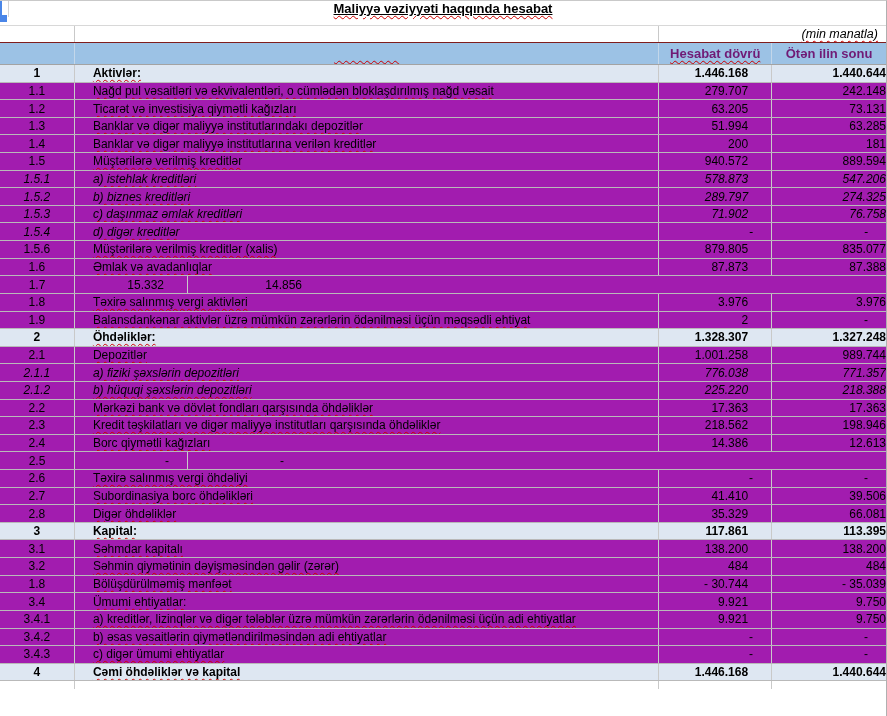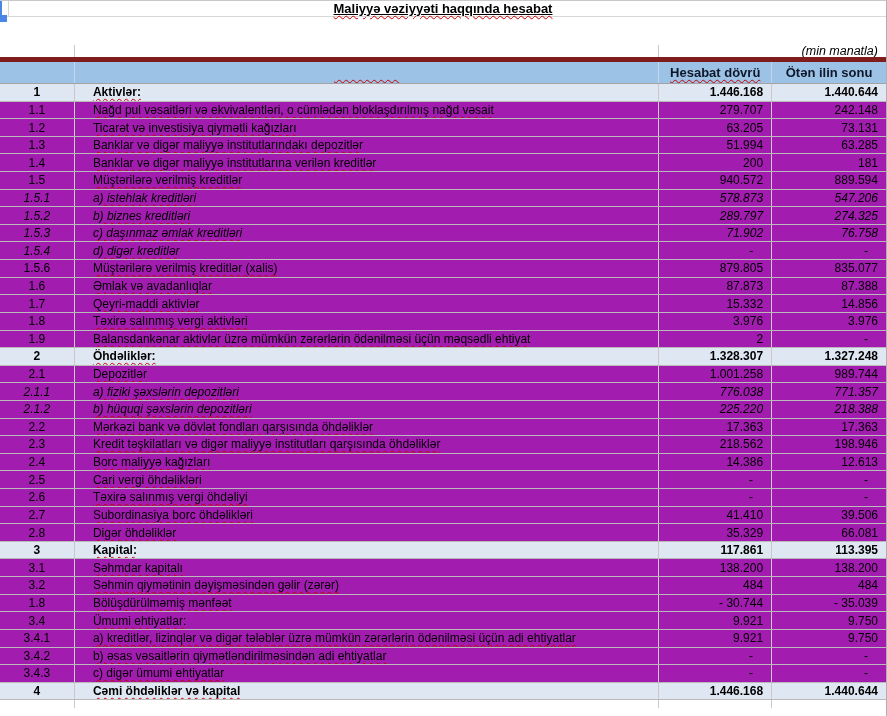--- a/index.html
+++ b/index.html
@@ -9,45 +9,45 @@
     font-family:"Liberation Sans",sans-serif;
     font-size:12px;color:#000;background:#fff;
     overflow:hidden;box-sizing:border-box;
     border-top:1px solid #c9c9c9;
     border-right:1px solid #b0b0b0;
   }
   .row{display:flex;box-sizing:border-box;}
   .c{box-sizing:border-box;display:flex;align-items:center;overflow:hidden;white-space:nowrap;}
   .col-a{width:75px;justify-content:center;border-right:1px solid #c9c9c9;}
   .col-b{width:585px;padding-left:18px;border-right:1px solid #c9c9c9;}
-  .col-c{width:113px;justify-content:flex-end;padding-right:8px;border-right:1px solid #c9c9c9;}
-  .col-d{width:114px;justify-content:flex-end;padding-right:8px;}
+  .col-c{width:113px;justify-content:flex-end;padding-right:23px;border-right:1px solid #c9c9c9;}
+  .col-d{width:114px;justify-content:flex-end;}
   
-  .row-title{height:16px;position:relative;border-bottom:1px solid #d8d8d8;}
+  .row-title{height:25px;position:relative;border-bottom:1px solid #d8d8d8;}
   .row-title .t{
     width:100%;text-align:center;font-weight:bold;font-size:13px;
     line-height:16px;
   }
   .u-solid{text-decoration:underline;text-decoration-thickness:1px;}
   .sq{
     text-decoration-line:underline;
     text-decoration-style:wavy;
     text-decoration-color:#cc0000;
     text-decoration-thickness:1px;
     text-underline-offset:2px;
   }
   .colA-tick{position:absolute;left:8px;top:0;width:1px;height:16px;background:#d4d4d4;}
   
   .sel-line{position:absolute;left:0;top:0;width:2px;height:17px;background:#4a86e8;}
   .sel-handle{position:absolute;left:0;top:14px;width:7px;height:7px;background:#4a86e8;}
   
-  .row-unit{height:17px;border-bottom:5px solid #7f1d1d;margin-top:28px;}
+  .row-unit{height:17px;border-bottom:1px solid #7f1d1d;}
   .row-unit .col-cd{width:227px;justify-content:flex-end;padding-right:8px;font-style:italic;font-size:12.5px;}
   
-  .row-head{height:22px;background:#9cc2e5;color:#0f172a;font-weight:bold;font-size:13px;border-bottom:1px solid #a3a3a3;}
+  .row-head{height:22px;background:#9cc2e5;color:#701a75;font-weight:bold;font-size:13px;border-bottom:1px solid #a3a3a3;}
   .row-head .c{border-right-color:#c3d7ea;}
   .row-head .col-c,.row-head .col-d{justify-content:center;padding-right:0;}
   .row-head .col-b{justify-content:center;padding-left:0;}
   .head-spell{display:inline-block;}
   
   .r{display:flex;height:17.62px;border-bottom:1px solid #b9b9b9;box-sizing:border-box;background:#a21caf;}
   .r.sec{background:#dee7f2;font-weight:bold;}
   .r.it{font-style:italic;justify-content:space-between;}
   .r .dash{padding-right:18px;}
   .filler{display:flex;height:8px;background:#fff;}
@@ -191,23 +191,20 @@
     <div class="c col-a">1.6</div>
     <div class="c col-b">
           <span class="sq">Əmlak və avadanlıqlar</span>
         </div>
     <div class="c col-c num1">87.873</div>
     <div class="c col-d num2">87.388</div>
   </div>
 
   <div class="r">
     <div class="c col-a">1.7</div>
-    <div class="c col-b">
-          <span class="sq">Qeyri-maddi aktivlər</span>
-        </div>
     <div class="c col-c num1">15.332</div>
     <div class="c col-d num2">14.856</div>
   </div>
 
   <div class="r">
     <div class="c col-a">1.8</div>
     <div class="c col-b">
           <span class="sq">Təxirə salınmış vergi aktivləri</span>
         </div>
     <div class="c col-c num1">3.976</div>
@@ -274,31 +271,28 @@
     <div class="c col-b">
           <span class="sq">Kredit təşkilatları və digər maliyyə institutları qarşısında öhdəliklər</span>
         </div>
     <div class="c col-c num1">218.562</div>
     <div class="c col-d num2">198.946</div>
   </div>
 
   <div class="r">
     <div class="c col-a">2.4</div>
     <div class="c col-b">
-          <span class="sq">Borc maliyyə kağızları</span>
+          <span class="sq">Borc qiymətli kağızları</span>
         </div>
     <div class="c col-c num1">14.386</div>
     <div class="c col-d num2">12.613</div>
   </div>
 
   <div class="r">
     <div class="c col-a">2.5</div>
-    <div class="c col-b">
-          <span class="sq">Cari vergi öhdəlikləri</span>
-        </div>
     <div class="c col-c num1 dash">-</div>
     <div class="c col-d num2 dash">-</div>
   </div>
 
   <div class="r">
     <div class="c col-a">2.6</div>
     <div class="c col-b">
           <span class="sq">Təxirə salınmış vergi öhdəliyi</span>
         </div>
     <div class="c col-c num1 dash">-</div>

